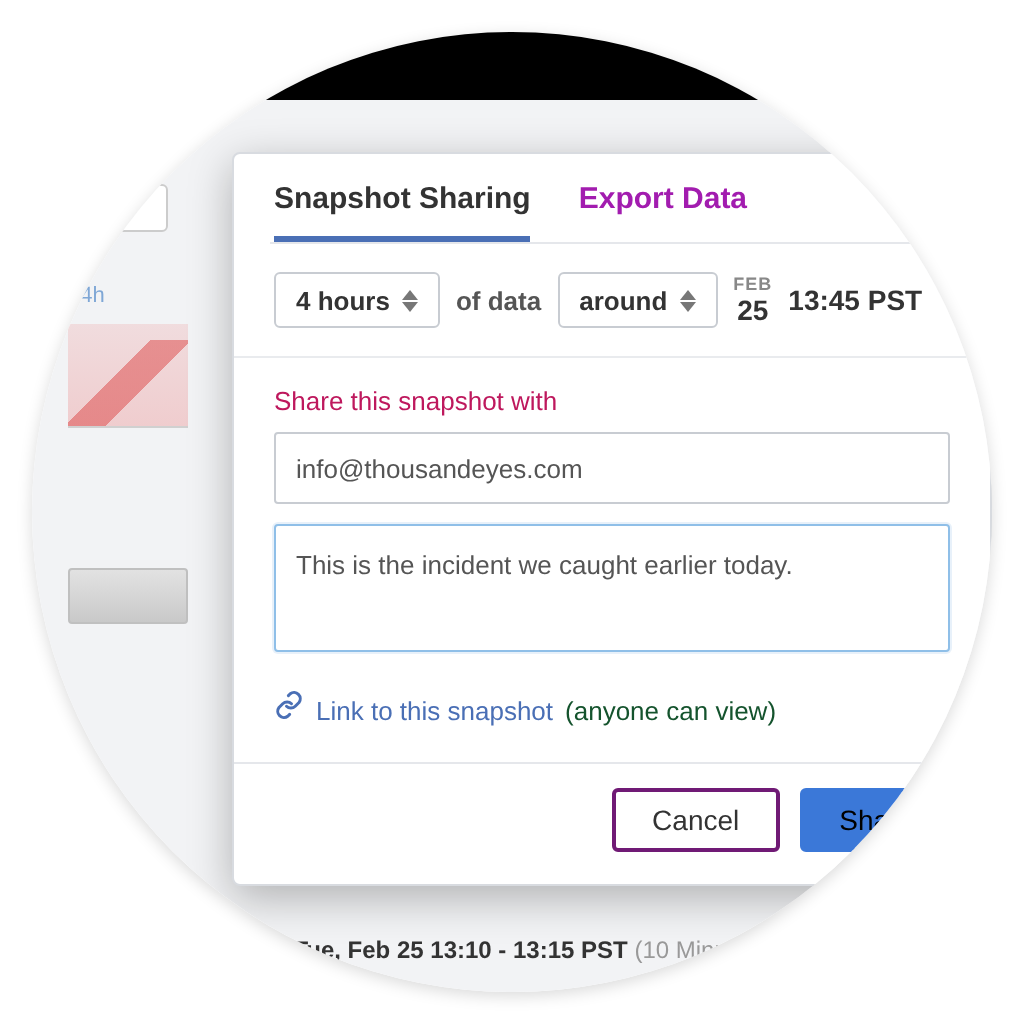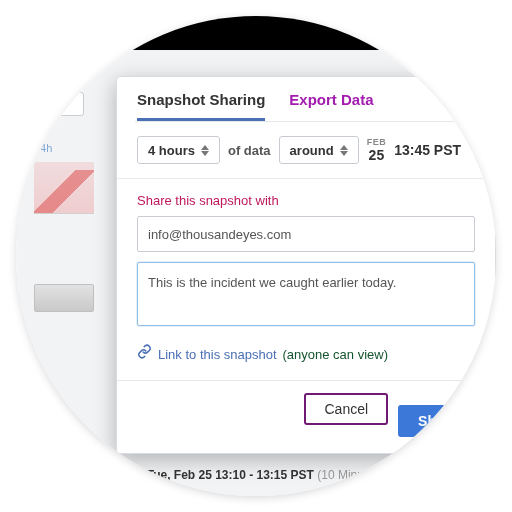--- a/index.html
+++ b/index.html
@@ -161,23 +161,22 @@
     padding: 12px 18px 16px;
     display: flex; justify-content: flex-end; gap: 10px;
   }
   .btn {
     height: 32px; padding: 0 18px;
     font-size: 14px; border-radius: 3px;
     border: 2px solid #701a75; background: #fff; color: #333;
     cursor: pointer;
   }
   .btn.primary {
-    background: #3b78d8; border-color: #3b78d8; color: #ffffff;
-    font-weight: 700;
-    margin-top: 12px;
+    background: #3b78d8; border-color: #3b78d8; color: #000000;
+    font-weight: 400;
   }
 </style>
 </head>
 <body>
 
 <div class="circle-clip">
 
   <div class="titlebar">
     <div class="traffic-light tl-red"></div>
     <div class="traffic-light tl-yellow"></div>

